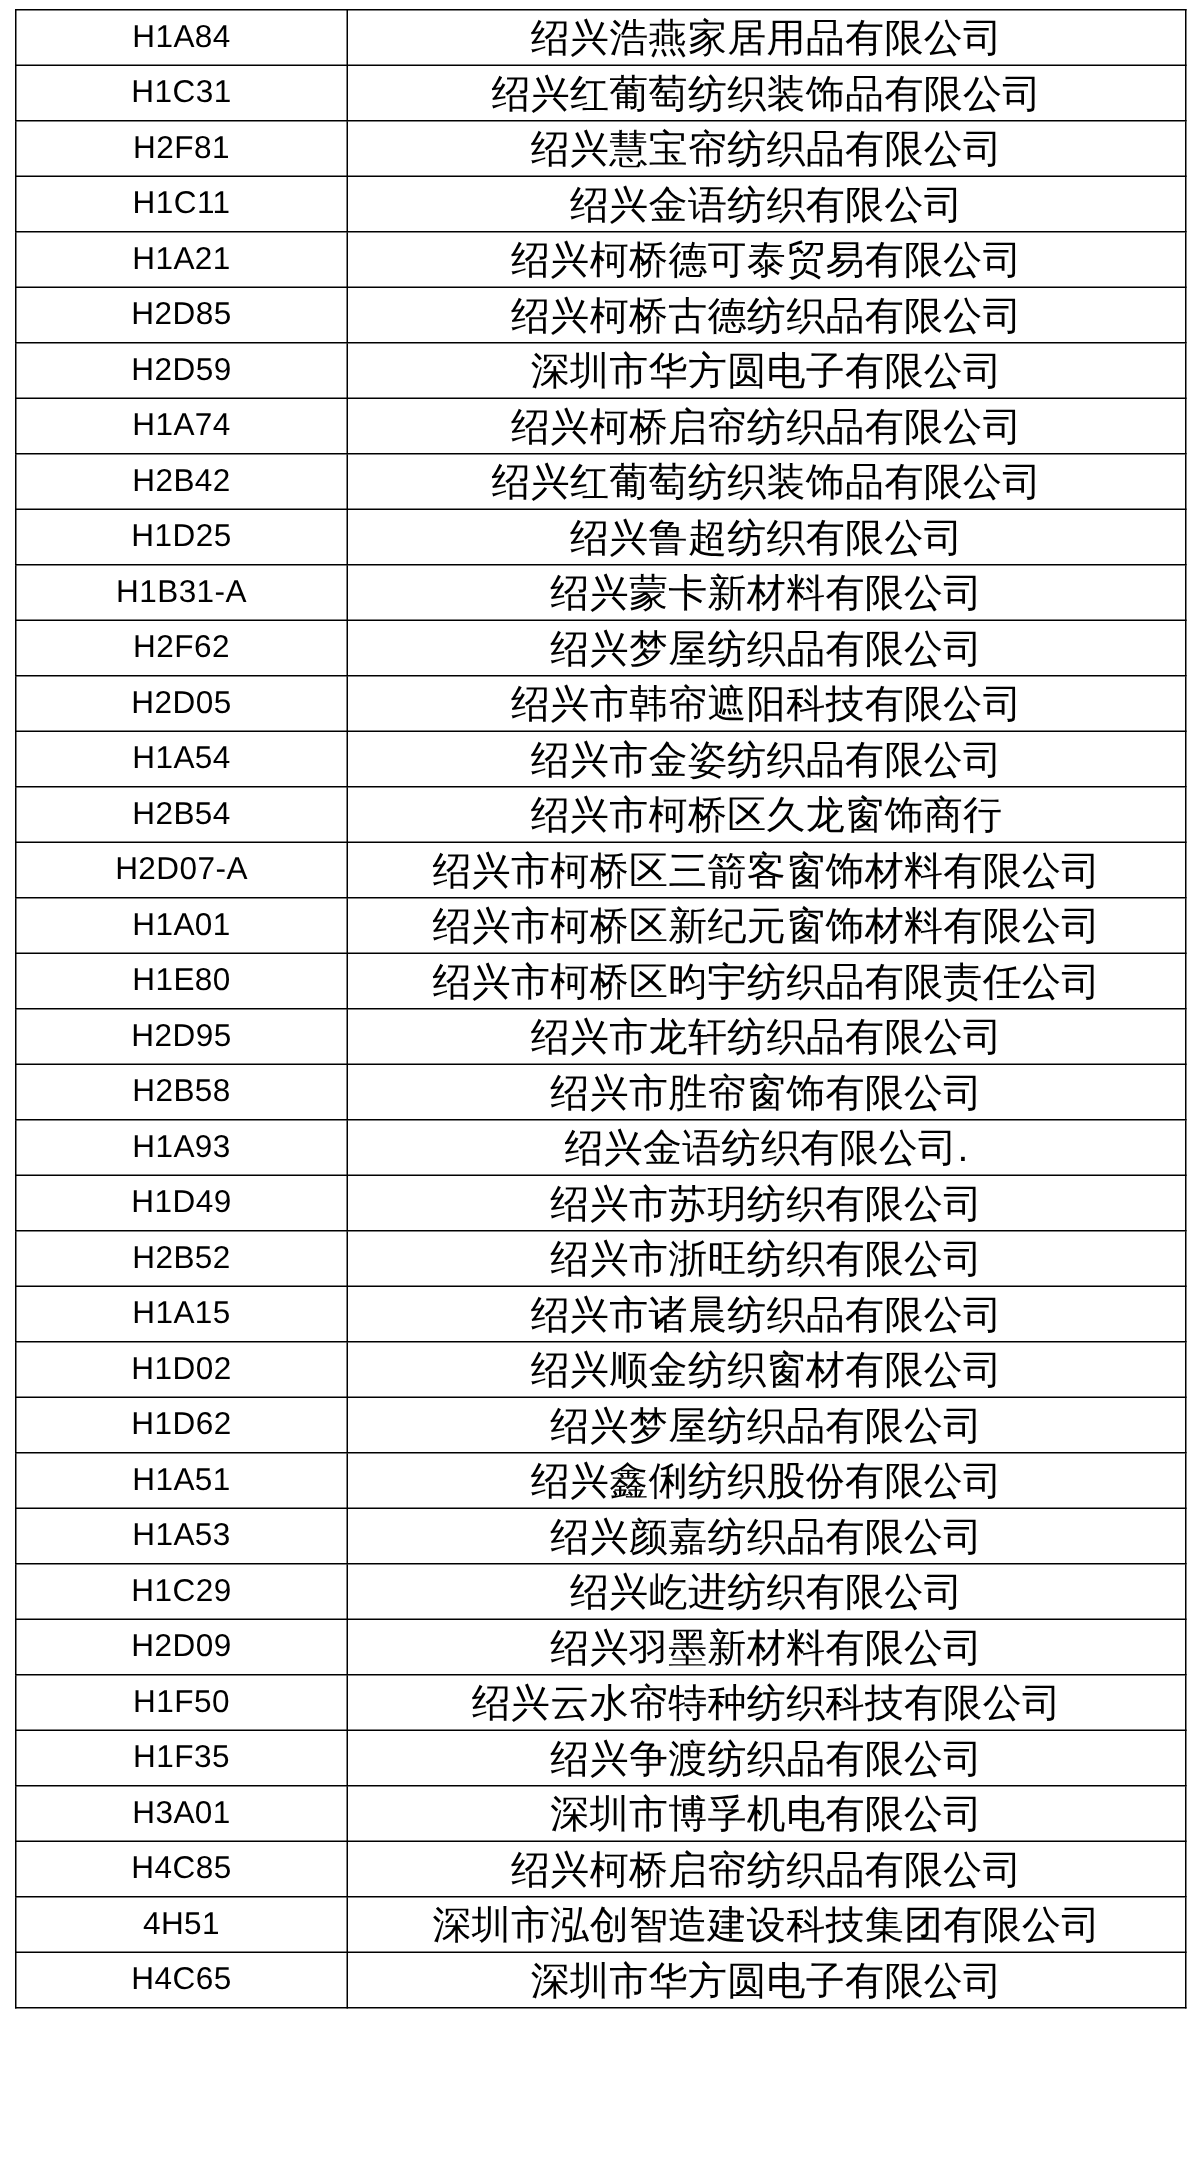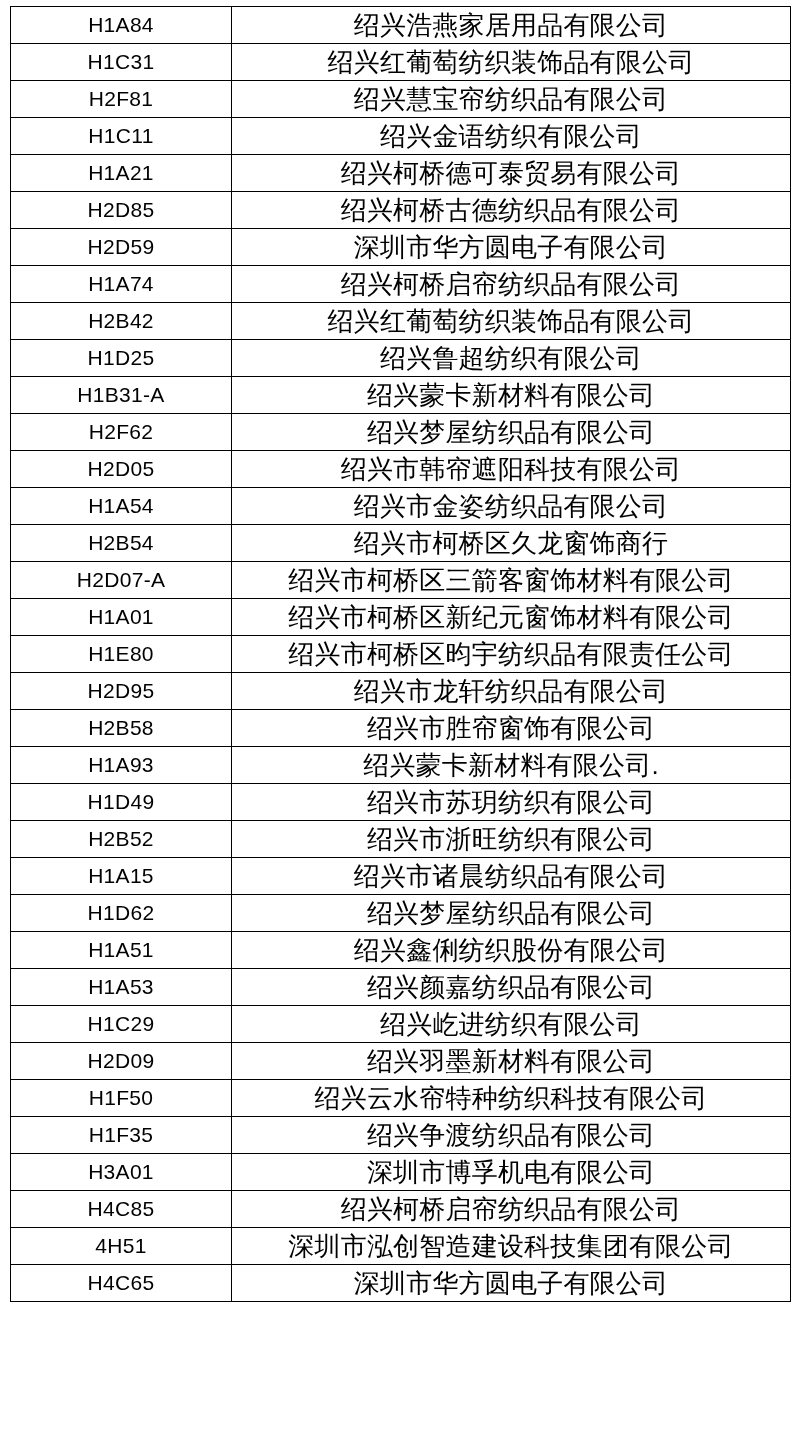--- a/index.html
+++ b/index.html
@@ -128,33 +128,37 @@
       <tr>
         <td class="booth-cell">H2D95</td>
         <td class="company-cell">绍兴市龙轩纺织品有限公司</td>
       </tr>
       <tr>
         <td class="booth-cell">H2B58</td>
         <td class="company-cell">绍兴市胜帘窗饰有限公司</td>
       </tr>
       <tr>
         <td class="booth-cell">H1A93</td>
-        <td class="company-cell">绍兴蒙卡新材料有限公司.</td>
+        <td class="company-cell">绍兴金语纺织有限公司.</td>
       </tr>
       <tr>
         <td class="booth-cell">H1D49</td>
         <td class="company-cell">绍兴市苏玥纺织有限公司</td>
       </tr>
       <tr>
         <td class="booth-cell">H2B52</td>
         <td class="company-cell">绍兴市浙旺纺织有限公司</td>
       </tr>
       <tr>
         <td class="booth-cell">H1A15</td>
         <td class="company-cell">绍兴市诸晨纺织品有限公司</td>
+      </tr>
+      <tr>
+        <td class="booth-cell">H1D02</td>
+        <td class="company-cell">绍兴顺金纺织窗材有限公司</td>
       </tr>
       <tr>
         <td class="booth-cell">H1D62</td>
         <td class="company-cell">绍兴梦屋纺织品有限公司</td>
       </tr>
       <tr>
         <td class="booth-cell">H1A51</td>
         <td class="company-cell">绍兴鑫俐纺织股份有限公司</td>
       </tr>
       <tr>

